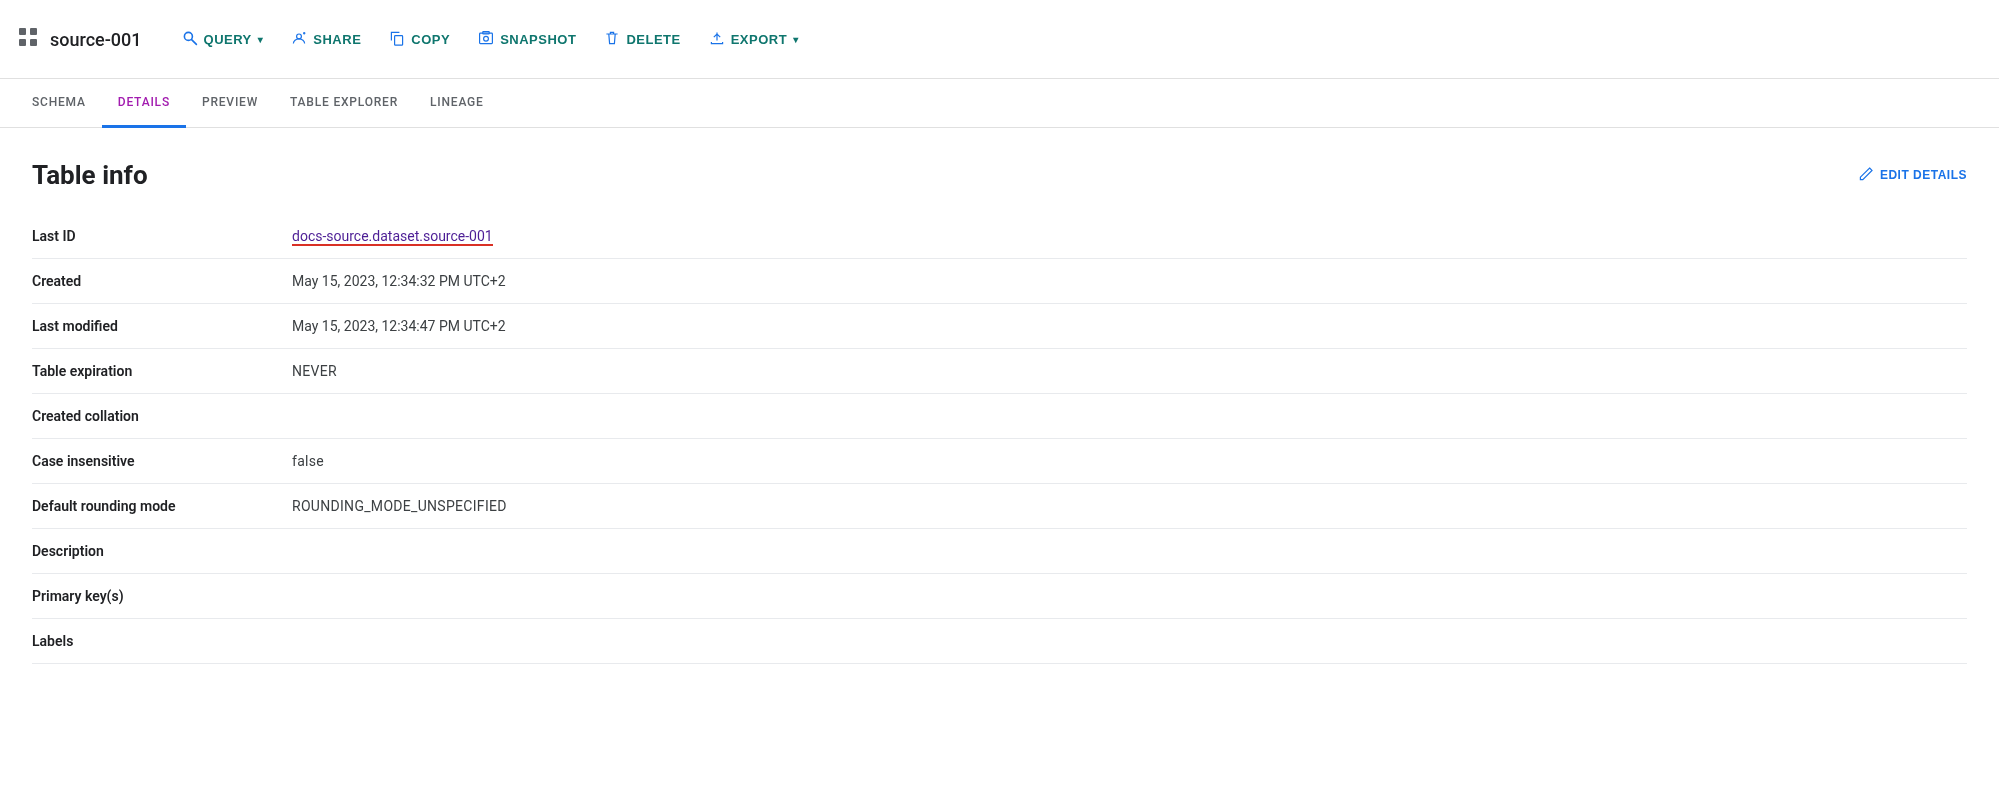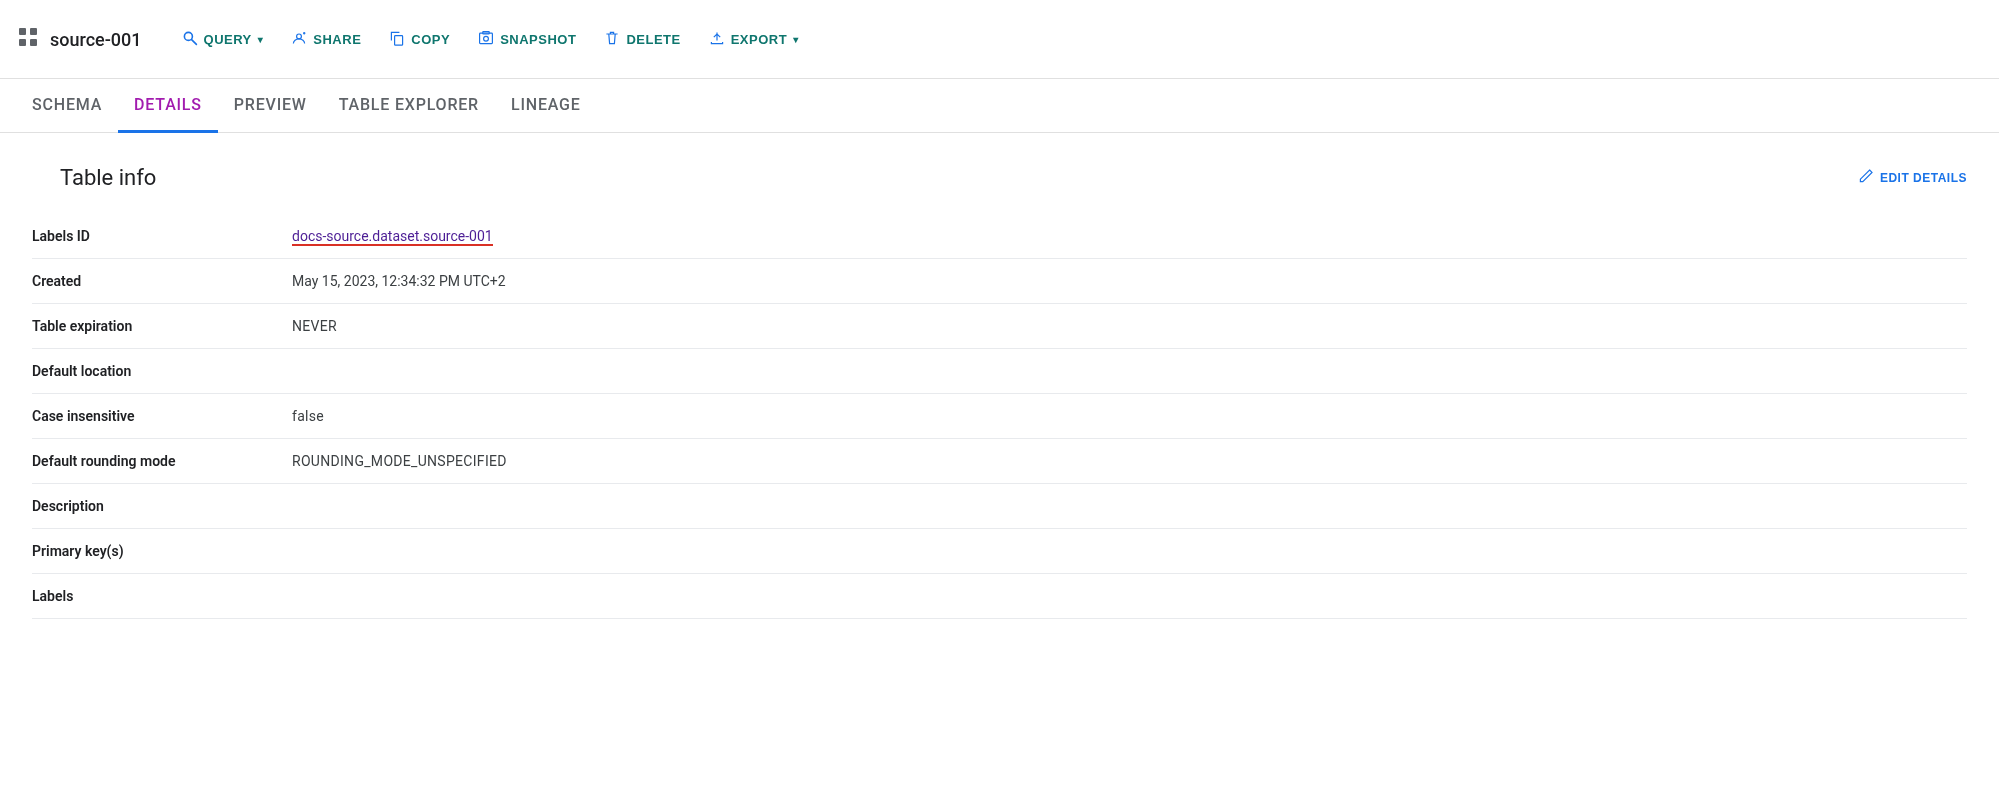--- a/index.html
+++ b/index.html
@@ -46,21 +46,21 @@
 
     
     .tabs {
       display: flex;
       align-items: center;
       border-bottom: 1px solid #e0e0e0;
       padding: 0 16px;
     }
     .tab {
       padding: 16px 16px;
-      font-size: 16px;
+      font-size: 12px;
       font-weight: 500;
       color: #5f6368;
       cursor: pointer;
       border-bottom: 3px solid transparent;
       letter-spacing: 0.8px;
       text-transform: uppercase;
       margin-bottom: -1px;
     }
     .tab.active {
       color: #a21caf;
@@ -72,24 +72,23 @@
       padding: 32px 32px;
     }
 
     .section-header {
       display: flex;
       align-items: center;
       justify-content: space-between;
       margin-bottom: 24px;
     }
     .section-title {
-      font-size: 22px;
-      font-weight: 400;
+      font-size: 26px;
+      font-weight: 700;
       color: #202124;
-      margin-left: 28px;
     }
     .edit-btn {
       display: flex;
       align-items: center;
       gap: 6px;
       color: #1a73e8;
       font-size: 12px;
       font-weight: 600;
       cursor: pointer;
       border: none;
@@ -248,40 +247,44 @@
         </svg>
       </span>
       <span>EDIT DETAILS</span>
     </button>
   </div>
 
   <table class="info-table">
     <tbody>
 
       <tr>
-        <td>Labels ID</td>
+        <td>Last ID</td>
         <td>
           <span class="table-id-link" style="cursor:pointer;">docs-source.dataset.source-001</span>
         </td>
       </tr>
 
       <tr>
         <td>Created</td>
         <td class="value-normal">May 15, 2023, 12:34:32 PM UTC+2</td>
       </tr>
 
+      <tr>
+        <td>Last modified</td>
+        <td class="value-normal">May 15, 2023, 12:34:47 PM UTC+2</td>
+      </tr>
 
       <tr>
         <td>Table expiration</td>
         <td class="value-muted">NEVER</td>
       </tr>
 
 
       <tr>
-        <td>Default location</td>
+        <td>Created collation</td>
         <td></td>
       </tr>
 
       <tr>
         <td>Case insensitive</td>
         <td class="value-muted">false</td>
       </tr>
 
       <tr>
         <td>Default rounding mode</td>

